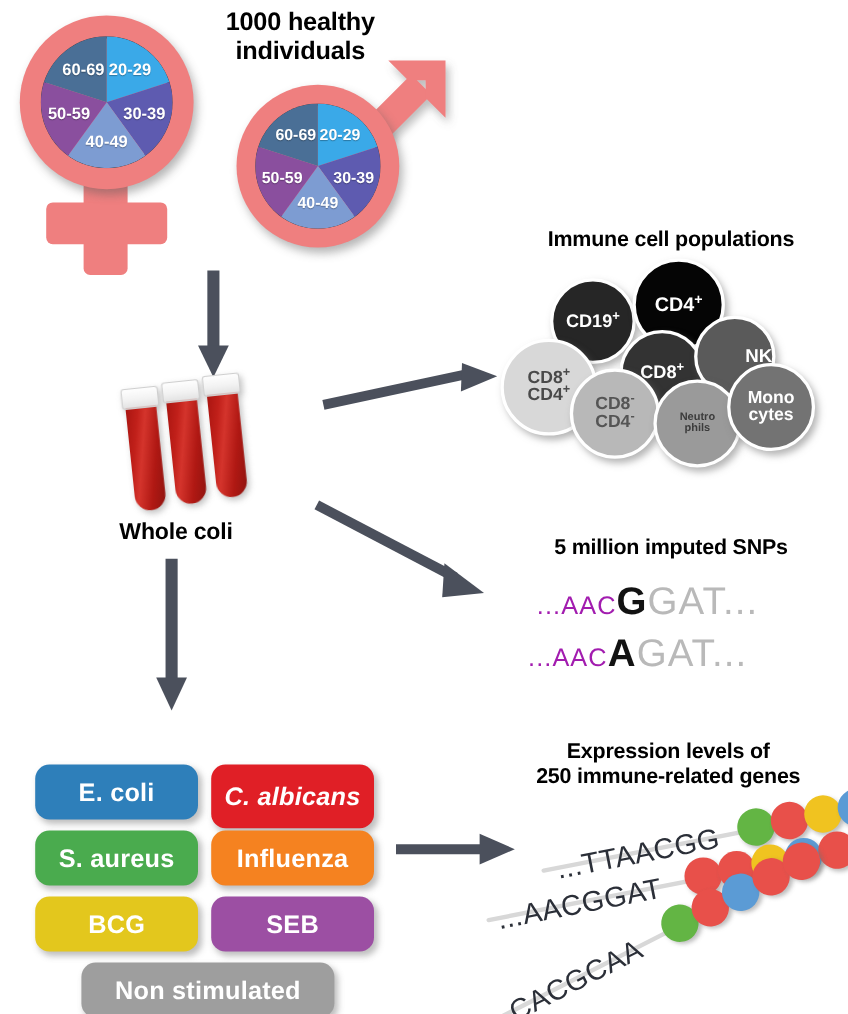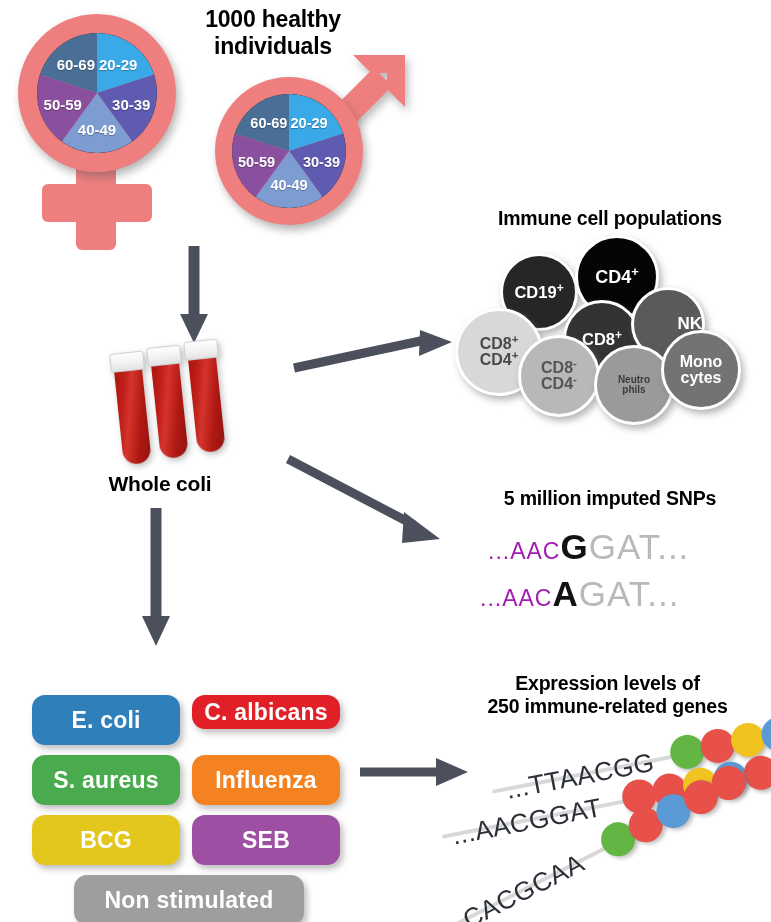--- a/index.html
+++ b/index.html
@@ -290,21 +290,21 @@
 
   <div class="abs" id="snp-block" style="left:470px; top:527px; width:290px; height:90px;">
       <div class="snp-row" style="left: 18px; top: 0px;"><span class="dots">...AAC</span><span class="variant">G</span><span>GAT...</span></div>
       <div class="snp-row" style="left: 10px; top: 47px;"><span class="dots">...AAC</span><span class="variant">A</span><span>GAT...</span></div>
     </div>
 
   <div class="abs" id="stimuli-grid" style="left:32px; top:675px; width:310px; height:220px;margin-top:20px;">
       <div class="stim" style="left: 0px; top: 0px; width: 148px; height: 50px; background: rgb(46, 127, 186);">
         <span>E. coli</span>
       </div>
-      <div class="stim" style="left: 160px; top: 0px; width: 148px; height: 34px; background: rgb(224, 31, 38);">
+      <div class="stim" style="left: 160px; top: 0px; width: 148px; height: 58px; background: rgb(224, 31, 38); font-style: italic;">
         <span>C. albicans</span>
       </div>
       <div class="stim" style="left: 0px; top: 60px; width: 148px; height: 50px; background: rgb(74, 171, 78);">
         <span>S. aureus</span>
       </div>
       <div class="stim" style="left: 160px; top: 60px; width: 148px; height: 50px; background: rgb(245, 130, 32);">
         <span>Influenza</span>
       </div>
       <div class="stim" style="left: 0px; top: 120px; width: 148px; height: 50px; background: rgb(227, 199, 29);">
         <span>BCG</span>

